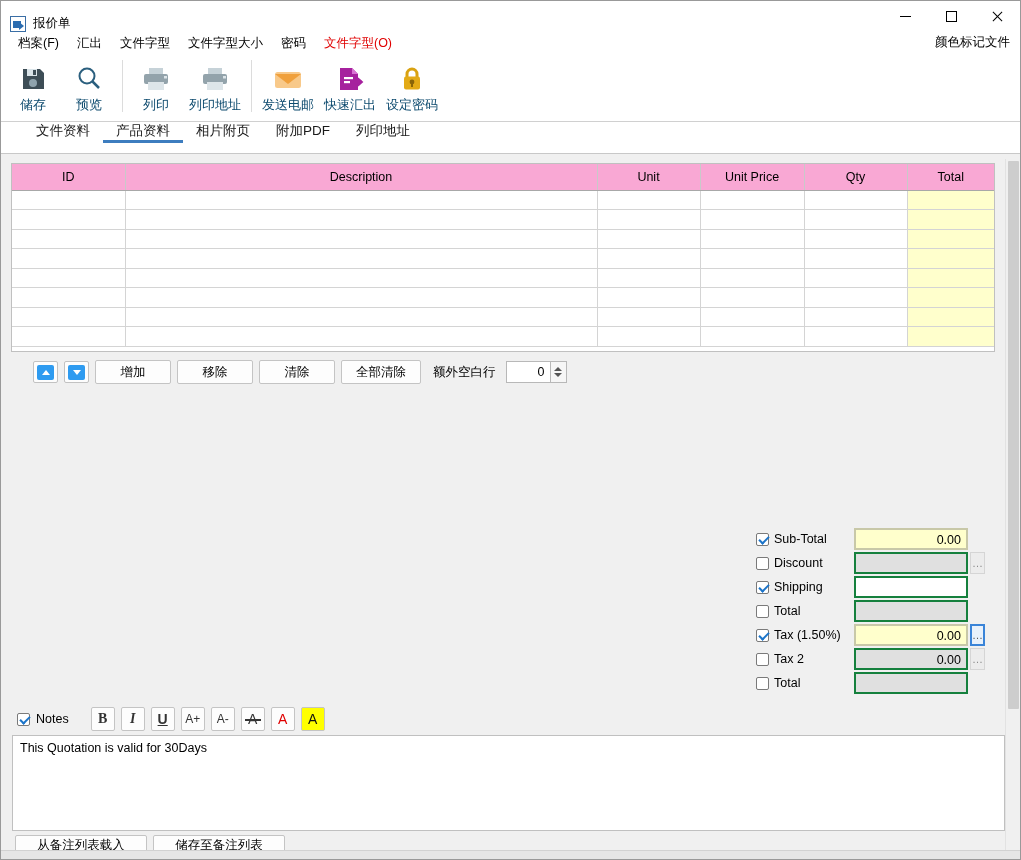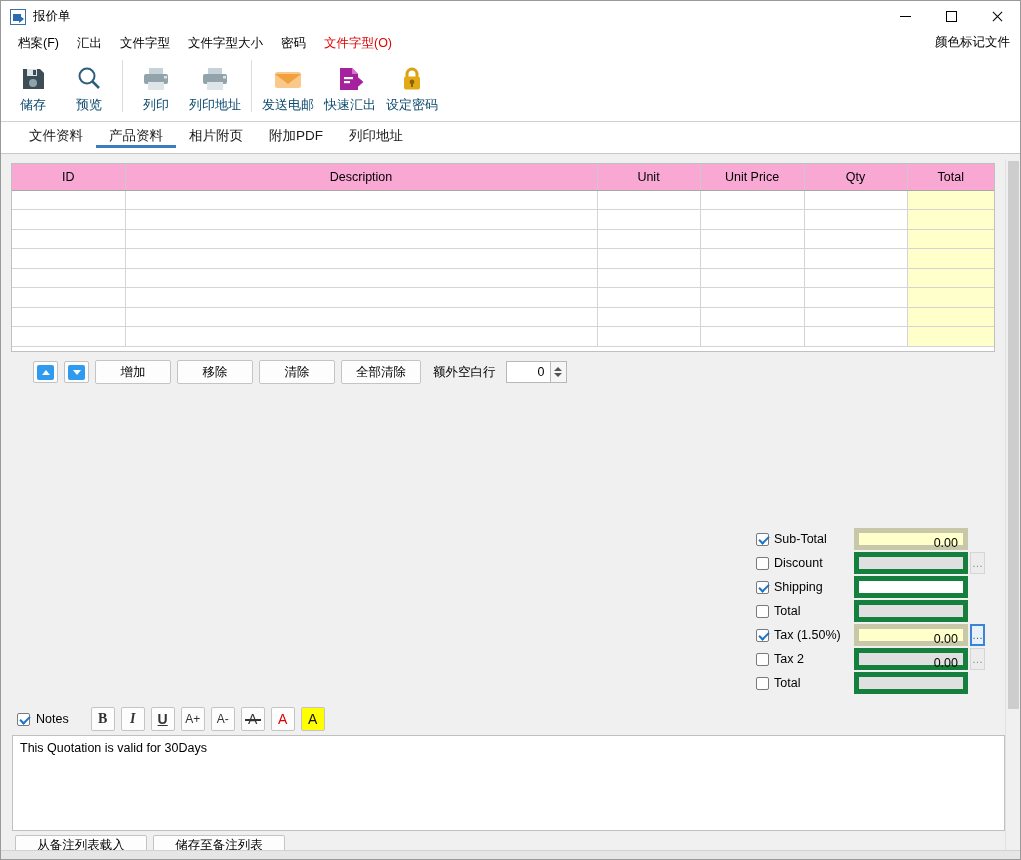--- a/index.html
+++ b/index.html
@@ -17,21 +17,21 @@
     background: #f0f0f0;
     border: 1px solid #999;
     overflow: hidden;
   }
 
   
   .titlebar {
     height: 31px;
     background: #ffffff;
     display: flex;
-    align-items: center;
+    align-items: flex-end;
     position: relative;
   }
   .title-left { display: flex; align-items: center; padding-left: 9px; gap: 7px; }
   .app-icon {
     width: 16px; height: 16px;
     position: relative;
     background: #ffffff;
     border: 1px solid #3a6ea5;
   }
   .app-icon:before {
@@ -119,22 +119,22 @@
     margin: 2px 5px 0 5px;
   }
   .tb-wide { width: 62px; }
 
   
   .tabs {
     height: 32px;
     background: #ffffff;
     border-bottom: 1px solid #c8c8c8;
     display: flex;
-    align-items: center;
-    padding-left: 15px;
+    align-items: flex-start;
+    padding-left: 22px;
   }
   .tab {
     padding: 0 13px;
     display: flex; align-items: center;
     font-size: 13.5px; color: #1a1a1a;
     border-bottom: 3px solid transparent;
     cursor: default;
     white-space: nowrap;
   }
   .tab.active { border-bottom-color: #3d7dbf; }
@@ -281,21 +281,21 @@
     content: "";
     position: absolute;
     left: 4px; top: 0px;
     width: 4px; height: 8px;
     border: solid #1b74c9;
     border-width: 0 2px 2px 0;
     transform: rotate(45deg);
   }
   .tot-field {
     width: 114px; height: 22px;
-    border: 5px solid #15803d;
+    border: 2px solid #15803d;
     font-size: 12.5px;
     text-align: right;
     padding-right: 5px;
     line-height: 20px;
     color: #000;
     background: #e0e0e0;
   }
   .tot-field.yellow { background: #ffffcc; border-color: #c8c8a8; }
   .tot-field.white  { background: #ffffff; }
   .ellip-btn {

